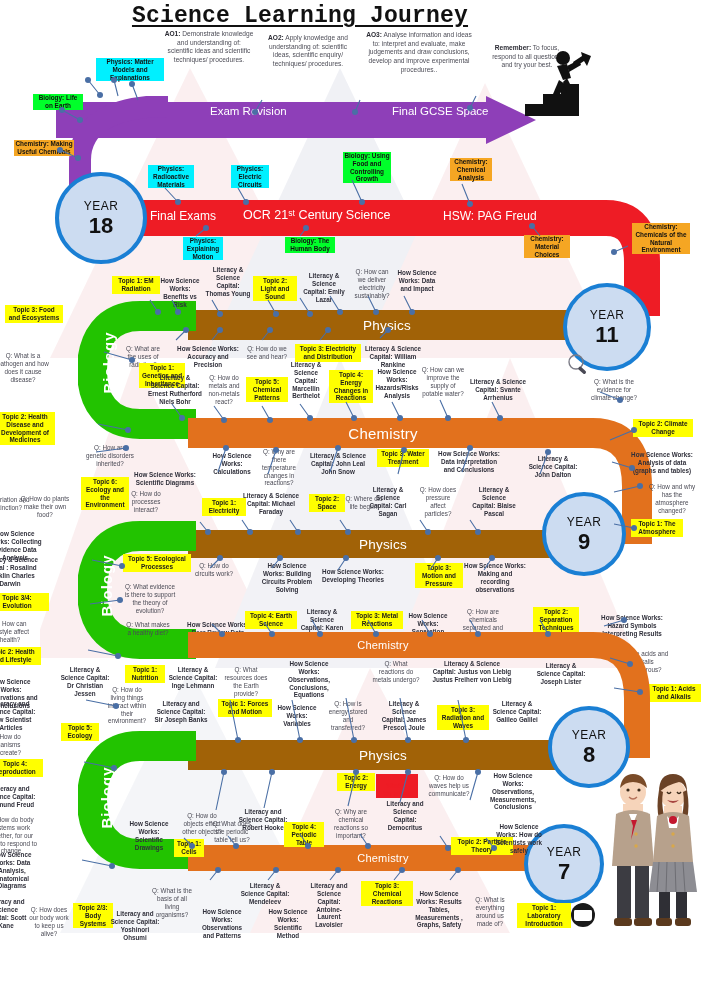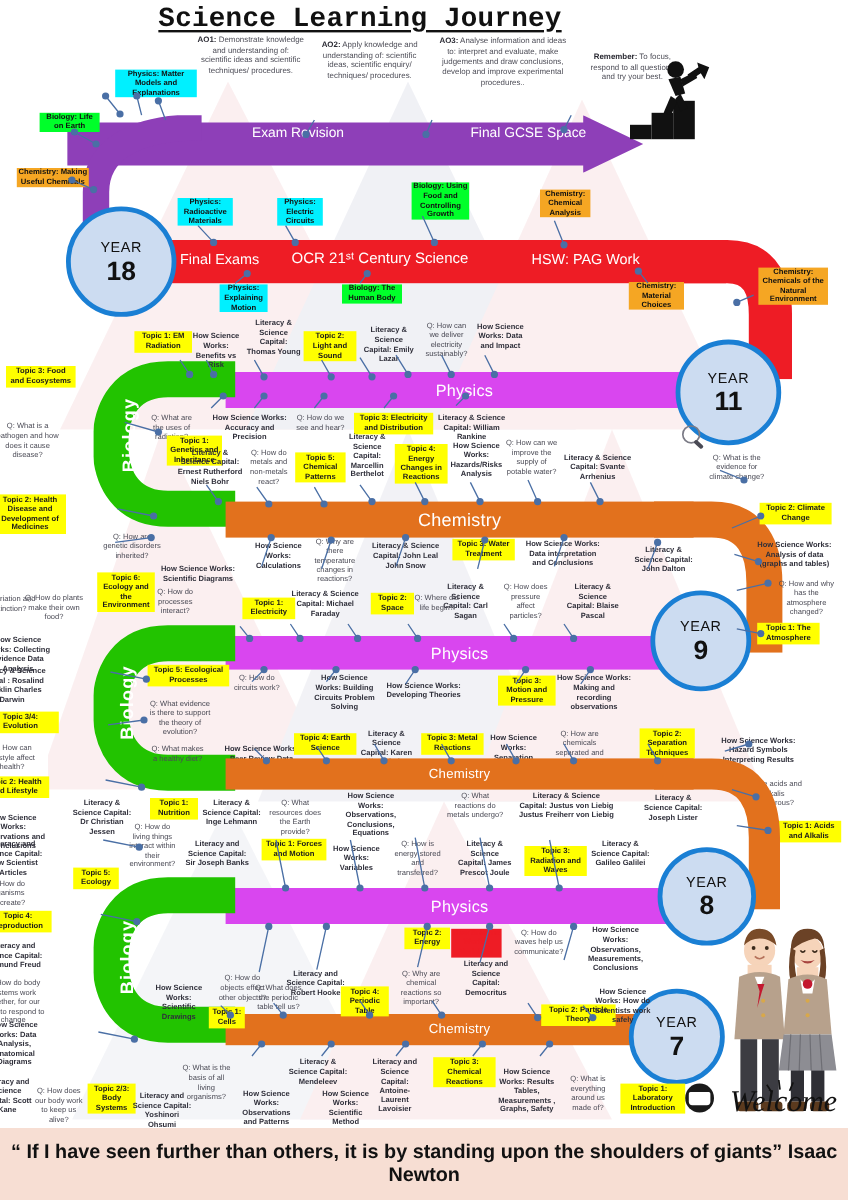--- a/index.html
+++ b/index.html
@@ -17,21 +17,21 @@
 
   
   #crest{right:6px;top:2px;width:92px;height:108px;}
   
   .bgtri{position:absolute;opacity:.55;}
 
   
   .band{position:absolute;display:flex;align-items:center;justify-content:center;
         color:#fff;}
   .band-label{font-size:13.5px;font-weight:400;letter-spacing:.2px;}
-  .physics{background:#d946ef;}
+  .physics{background:#a16207;}
   .chemistry{background:#e2711d;}
   .red{background:#ee1c25;}
 
   
   .bioword{position:absolute;color:#fff;font-size:15px;font-weight:bold;letter-spacing:1px;
            transform:rotate(-90deg);transform-origin:center;white-space:nowrap;}
 
   
   .year{position:absolute;border-radius:50%;background:#ccdcf1;border:4px solid #1a7fd4;
         display:flex;flex-direction:column;align-items:center;justify-content:center;
@@ -129,21 +129,21 @@
   <div class="chip hl-g" style="left:33px;top:94px;width:48px;">Biology: Life on Earth</div>
   <div class="chip hl-c" style="left:96px;top:58px;width:66px;">Physics: Matter Models and Explanations</div>
   <div class="chip hl-o" style="left:14px;top:140px;width:58px;">Chemistry: Making Useful Chemicals</div>
 
   <div class="band red" style="left:140px;top:200px;width:465px;height:36px;"></div>
   <svg class="abs" style="left:560px;top:196px;" width="100" height="120" viewBox="0 0 100 120">
     <path d="M0 22 H46 C76 22 82 46 82 66 L82 120" stroke="#ee1c25" stroke-width="36" fill="none"></path>
   </svg>
   <div class="arrowtxt" style="left:150px;top:209px;color:#fff;font-size:12px;">Final Exams</div>
   <div class="arrowtxt" style="left:243px;top:208px;color:#fff;font-size:12.5px;">OCR 21ˢᵗ Century Science</div>
-  <div class="arrowtxt" style="left:443px;top:209px;color:#fff;font-size:12px;">HSW: PAG Work</div>
+  <div class="arrowtxt" style="left:443px;top:209px;color:#fff;font-size:12px;">HSW: PAG Freud</div>
 
   <div class="year" style="left:55px;top:172px;width:84px;height:84px;">
     <div class="yl">YEAR</div>
     <div class="yn">18</div>
   </div>
 
   <div class="chip hl-c" style="left:148px;top:165px;width:44px;">Physics: Radioactive Materials</div>
   <div class="chip hl-c" style="left:231px;top:165px;width:36px;">Physics: Electric Circuits</div>
   <div class="chip hl-g" style="left:343px;top:152px;width:46px;">Biology: Using Food and Controlling Growth</div>
   <div class="chip hl-o" style="left:450px;top:158px;width:40px;">Chemistry: Chemical Analysis</div>
@@ -523,26 +523,15 @@
       <rect x="58" y="124" width="11" height="26" fill="#2f2f35"></rect>
       <rect x="75" y="124" width="11" height="26" fill="#2f2f35"></rect>
       <rect x="55" y="150" width="16" height="8" rx="3" fill="#5b3a1e"></rect>
       <rect x="74" y="150" width="16" height="8" rx="3" fill="#5b3a1e"></rect>
       <circle cx="72" cy="66" r="1.7" fill="#d8a84a"></circle>
         <circle cx="72" cy="78" r="1.7" fill="#d8a84a"></circle>
       <path d="M66 24 q2 3 4 0 M76 24 q2 3 4 0" stroke="#3a2a1b" stroke-width="1.4" fill="none"></path>
       <path d="M66 32 q6 6 12 0 q-6 2 -12 0" fill="#a7443f"></path>
     </g>
   </svg>
-  <div id="welcome" class="abs">
-    <svg width="96" height="40" viewBox="0 0 96 40">
-      <text x="48" y="30" text-anchor="middle" font-family="Liberation Serif, serif" font-style="italic" font-size="25" fill="#111" id="welcome-text">Welcome</text>
-      <g stroke="#111" stroke-width="1.4">
-          <path d="M34 8 l4 6 M44 4 l1 8 M56 6 l-3 7"></path>
-        </g>
-    </svg>
-  </div>
-
-  <div id="quote" class="abs">
-    <span>“ If I have seen further than others, it is by standing upon the shoulders of giants” Isaac Newton</span>
-  </div>
+
 
 </div>
 
 </body></html>

